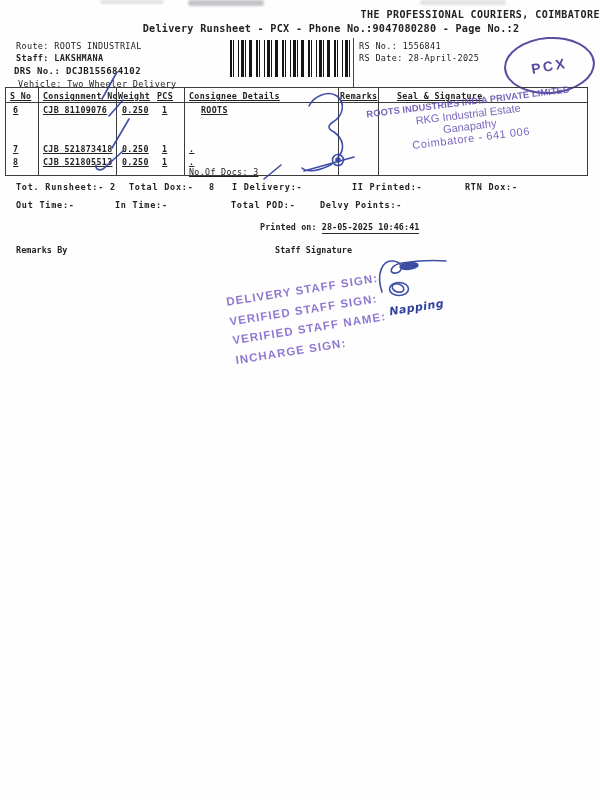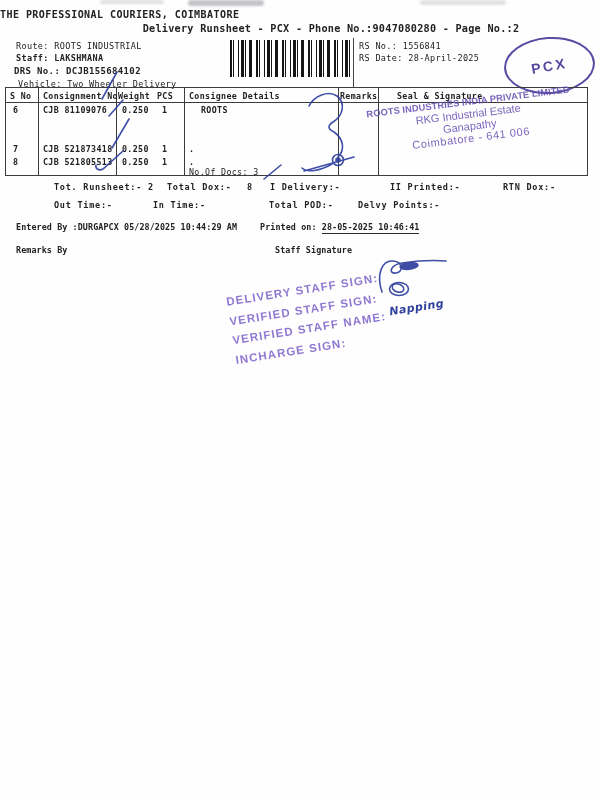--- a/index.html
+++ b/index.html
@@ -6,21 +6,21 @@
   html,body { background:#ffffff; }
   body { width:600px; height:800px; font-family:"DejaVu Sans Mono", monospace; color:#222; }
   .page { position:relative; width:600px; height:800px; background:#fefefe; overflow:hidden; }
 
   .abs { position:absolute; white-space:nowrap; }
 
   
   .smudge { position:absolute; border-radius:3px; filter:blur(1px); }
 
   
-  .doc-title   { top:9px;  left:0; width:600px; text-align:left; font-size:10px;   font-weight:bold; letter-spacing:0.45px; }
+  .doc-title   { top:9px;  left:0; width:600px; text-align:right; font-size:10px;   font-weight:bold; letter-spacing:0.45px; }
   .doc-subtitle{ top:23px; left:0; width:600px; text-align:center; font-size:10.2px; font-weight:bold; letter-spacing:0.25px;margin-left:31px; }
 
   .info { font-size:8.5px; letter-spacing:0.35px; }
   .b { font-weight:bold; }
 
   
   .barcode { position:absolute; left:230px; top:40px; width:120px; height:37px;
     background: repeating-linear-gradient(90deg,
       #161616 0 2px, #fff 2px 3px, #161616 3px 4px, #fff 4px 8px,
       #161616 8px 9px, #fff 9px 11px, #161616 11px 14px, #fff 14px 15px,
@@ -33,34 +33,34 @@
   .pcx { position:absolute; left:504px; top:37px; width:91px; height:57px;
     border:2.2px solid rgba(63,52,150,0.88); border-radius:50%;
     display:flex; align-items:center; justify-content:center; transform:rotate(-4deg); }
   .pcx span { font-family:"Liberation Sans", sans-serif; font-size:14px; font-weight:bold;
     letter-spacing:2.5px; color:rgba(63,52,150,0.9); transform:rotate(-6deg); }
 
   
   .tbl { position:absolute; left:5px; top:87px; width:583px; height:89px; border:1px solid #3c3c3c; }
   .vline { position:absolute; top:0; bottom:0; width:1px; background:#3c3c3c; }
   .hline { position:absolute; left:0; right:0; height:1px; background:#3c3c3c; }
-  .tbl .txt { position:absolute; font-size:8.3px; letter-spacing:0.35px; white-space:nowrap; }
+  .tbl .txt { position:absolute; font-size:8.3px; letter-spacing:0.35px; white-space:nowrap;text-decoration:underline; }
   .tbl .hd { font-weight:bold; }
 
   
   .roots-stamp { position:absolute; left:368px; top:97px; width:202px; text-align:center;
     transform:rotate(-7deg); color:rgba(104,80,180,0.88);
     font-family:"Liberation Sans", sans-serif; }
   .roots-stamp .l1 { font-size:9.3px; font-weight:bold; letter-spacing:0.1px; white-space:nowrap; }
   .roots-stamp .l2 { font-size:11px; margin-top:1px; }
   .roots-stamp .l3 { font-size:11px; margin-top:0px; }
   .roots-stamp .l4 { font-size:11px; margin-top:0px; letter-spacing:0.6px; }
 
   
-  .sum { font-size:8.5px; font-weight:bold; letter-spacing:0.75px;margin-left:38px; }
+  .sum { font-size:8.5px; font-weight:bold; letter-spacing:0.75px; }
   .sum2 { font-size:8.4px; font-weight:bold; letter-spacing:0.1px; }
   .uline { border-bottom:1px solid #2a2a2a; padding-bottom:0.5px; }
 
   
   .sign-stamp { position:absolute; left:225px; top:293px; transform:rotate(-9deg);
     transform-origin:left top; color:rgba(112,82,196,0.78);
     font-family:"Liberation Sans", sans-serif; font-size:11.5px; font-weight:bold;
     letter-spacing:1.1px; line-height:19.5px; white-space:nowrap; }
 
   .handwritten { position:absolute; left:389px; top:301px; transform:rotate(-9deg);
@@ -150,21 +150,20 @@
   <div class="abs sum" style="left:209px; top:182px;">8</div>
   <div class="abs sum" style="left:232px; top:182px;">I Delivery:-</div>
   <div class="abs sum" style="left:352px; top:182px;">II Printed:-</div>
   <div class="abs sum" style="left:465px; top:182px;">RTN Dox:-</div>
 
   <div class="abs sum" style="left:16px;  top:200px;">Out Time:-</div>
   <div class="abs sum" style="left:115px; top:200px;">In Time:-</div>
   <div class="abs sum" style="left:231px; top:200px;">Total POD:-</div>
   <div class="abs sum" style="left:320px; top:200px;">Delvy Points:-</div>
 
-  <div class="abs sum2" style="left:16px; top:222px;">Entered By :DURGAPCX 05/28/2025 10:44:29 AM</div>
   <div class="abs sum2" style="left:260px; top:222px;">
     <span>Printed on:</span>
     <span class="uline">28-05-2025 10:46:41</span>
   </div>
 
   <div class="abs sum2" style="left:16px;  top:245px;">Remarks By</div>
   <div class="abs sum2" style="left:275px; top:245px;">Staff Signature</div>
 
   <div class="sign-stamp">
     <div>DELIVERY STAFF SIGN:</div>

